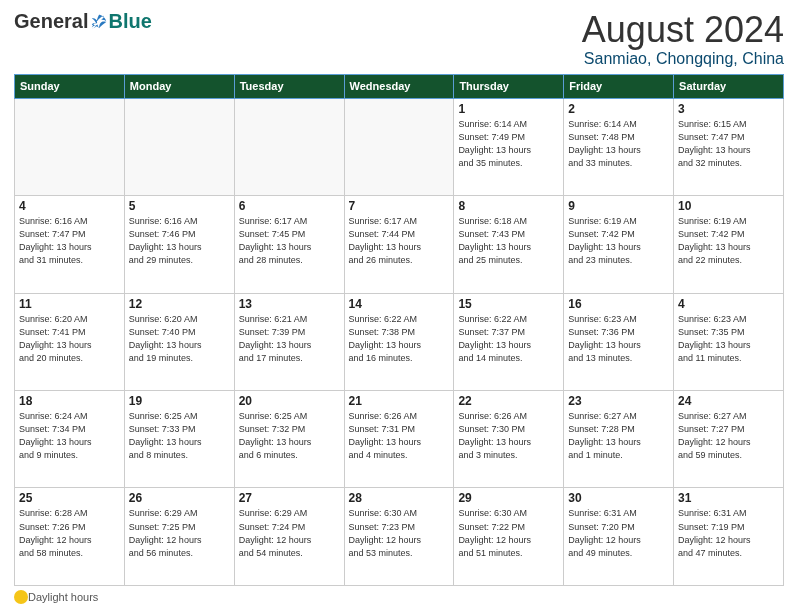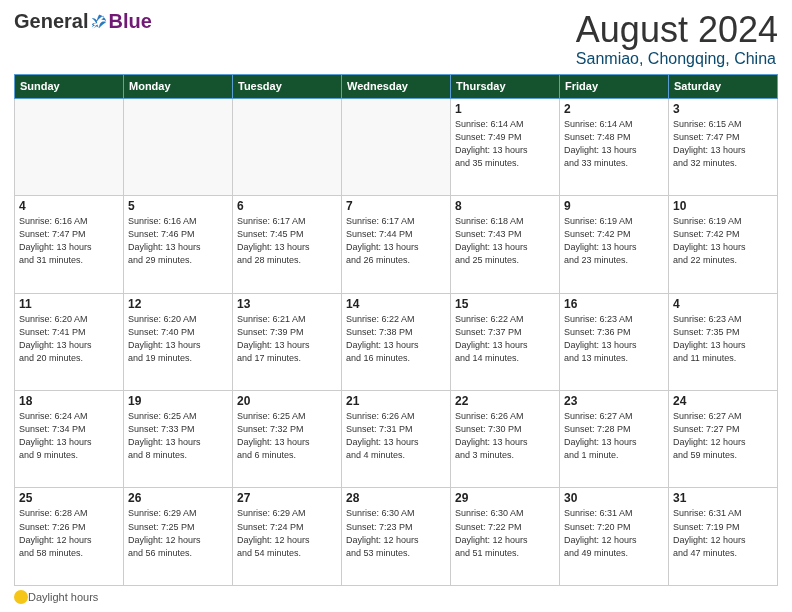--- a/index.html
+++ b/index.html
@@ -8,48 +8,49 @@
       height: 612px;
       font-family: Arial, sans-serif;
       background: #fff;
       overflow: hidden;
     }
     .page {
       width: 792px;
       height: 612px;
       display: flex;
       flex-direction: column;
-      padding: 10px 14px 8px 14px;
+      padding: 10px 8px 8px 14px;
     }
     .header {
       display: flex;
       justify-content: space-between;
       align-items: flex-start;
       margin-bottom: 6px;
     }
     .logo {
       display: flex;
       flex-direction: column;
       align-items: flex-start;
     }
     .logo-text {
       display: flex;
       align-items: center;
       font-size: 20px;
       font-weight: bold;
       color: #333;
     }
     .logo-general { color: #333; }
-    .logo-blue { color: #701a75; }
+    .logo-blue { color: #0f766e; }
     .logo-icon {
       width: 18px;
       height: 18px;
       margin-left: 2px;
     }
     .title-area {
+      text-align: right;
     }
     .month-title {
       font-size: 36px;
       font-weight: normal;
       color: #333;
       line-height: 1.1;
     }
     .subtitle {
       font-size: 16px;
       color: #0c4a6e;

